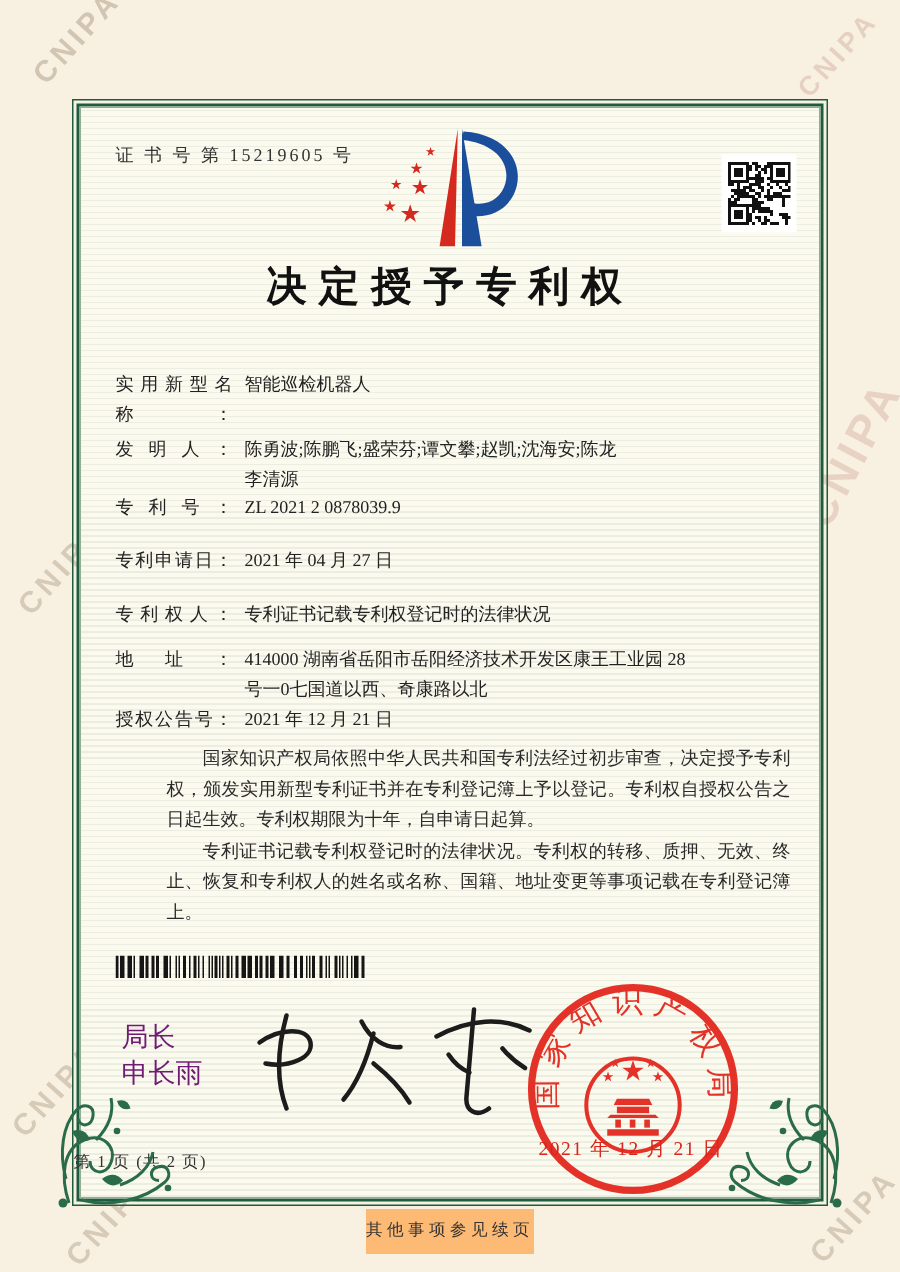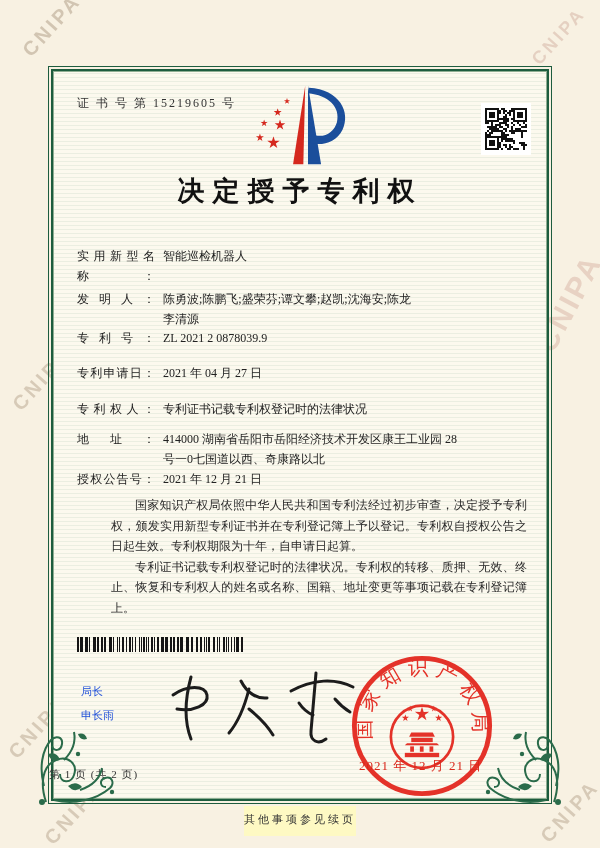--- a/index.html
+++ b/index.html
@@ -45,34 +45,34 @@
   }
   .row .val{white-space:pre-wrap;}
   .pair2{display:flex;margin-left:18px;}
   .pair2 .lbl{width:78px;flex:0 0 78px;margin-right:8px;text-align:justify;text-align-last:justify;}
   
   .paras{position:absolute;left:26px;right:24px;top:428px;font-size:12px;line-height:20.5px;
          text-align:justify;color:#2a2a2a;margin-left:36px;}
   .paras p{margin:0;text-indent:2em;}
   
   .barcode{position:absolute;left:28px;top:570px;width:168px;height:15px;}
-  .director{position:absolute;left:32px;top:612px;font-size:11px;line-height:24px;color:#1d4ed8;}
+  .director{position:absolute;left:32px;top:612px;font-size:18px;line-height:24px;color:#701a75;}
   .signature{position:absolute;left:104px;top:598px;width:215px;height:92px;}
   .seal{position:absolute;left:300px;top:586px;width:146px;height:146px;
         mix-blend-mode:multiply;opacity:.95;z-index:4;}
   .seal-date{position:absolute;left:310px;top:690px;width:180px;font-size:13px;
              letter-spacing:1px;color:#d9261a;z-index:5;}
   .page-info{position:absolute;left:0;right:120px;top:700px;text-align:left;
              font-size:11px;letter-spacing:1px;color:#333;}
   .flourish{position:absolute;width:112px;height:112px;z-index:6;pointer-events:none;}
   .flourish.fl-left{left:34px;top:694px;}
   .flourish.fl-right{left:454px;top:694px;transform:scaleX(-1);}
   .footer-note{
     position:absolute;left:50%;top:806px;transform:translateX(-50%);
-    background:#fef9c3;padding:6px 0 9px;font-size:11px;letter-spacing:3px;
+    background:#fdba74;padding:6px 0 9px;font-size:11px;letter-spacing:3px;
     color:#333;z-index:7;
   }
 </style>
 </head>
 <body>
 
 <div class="frame">
   <div class="frame-mid"></div>
   <div class="frame-inner"></div>
 

